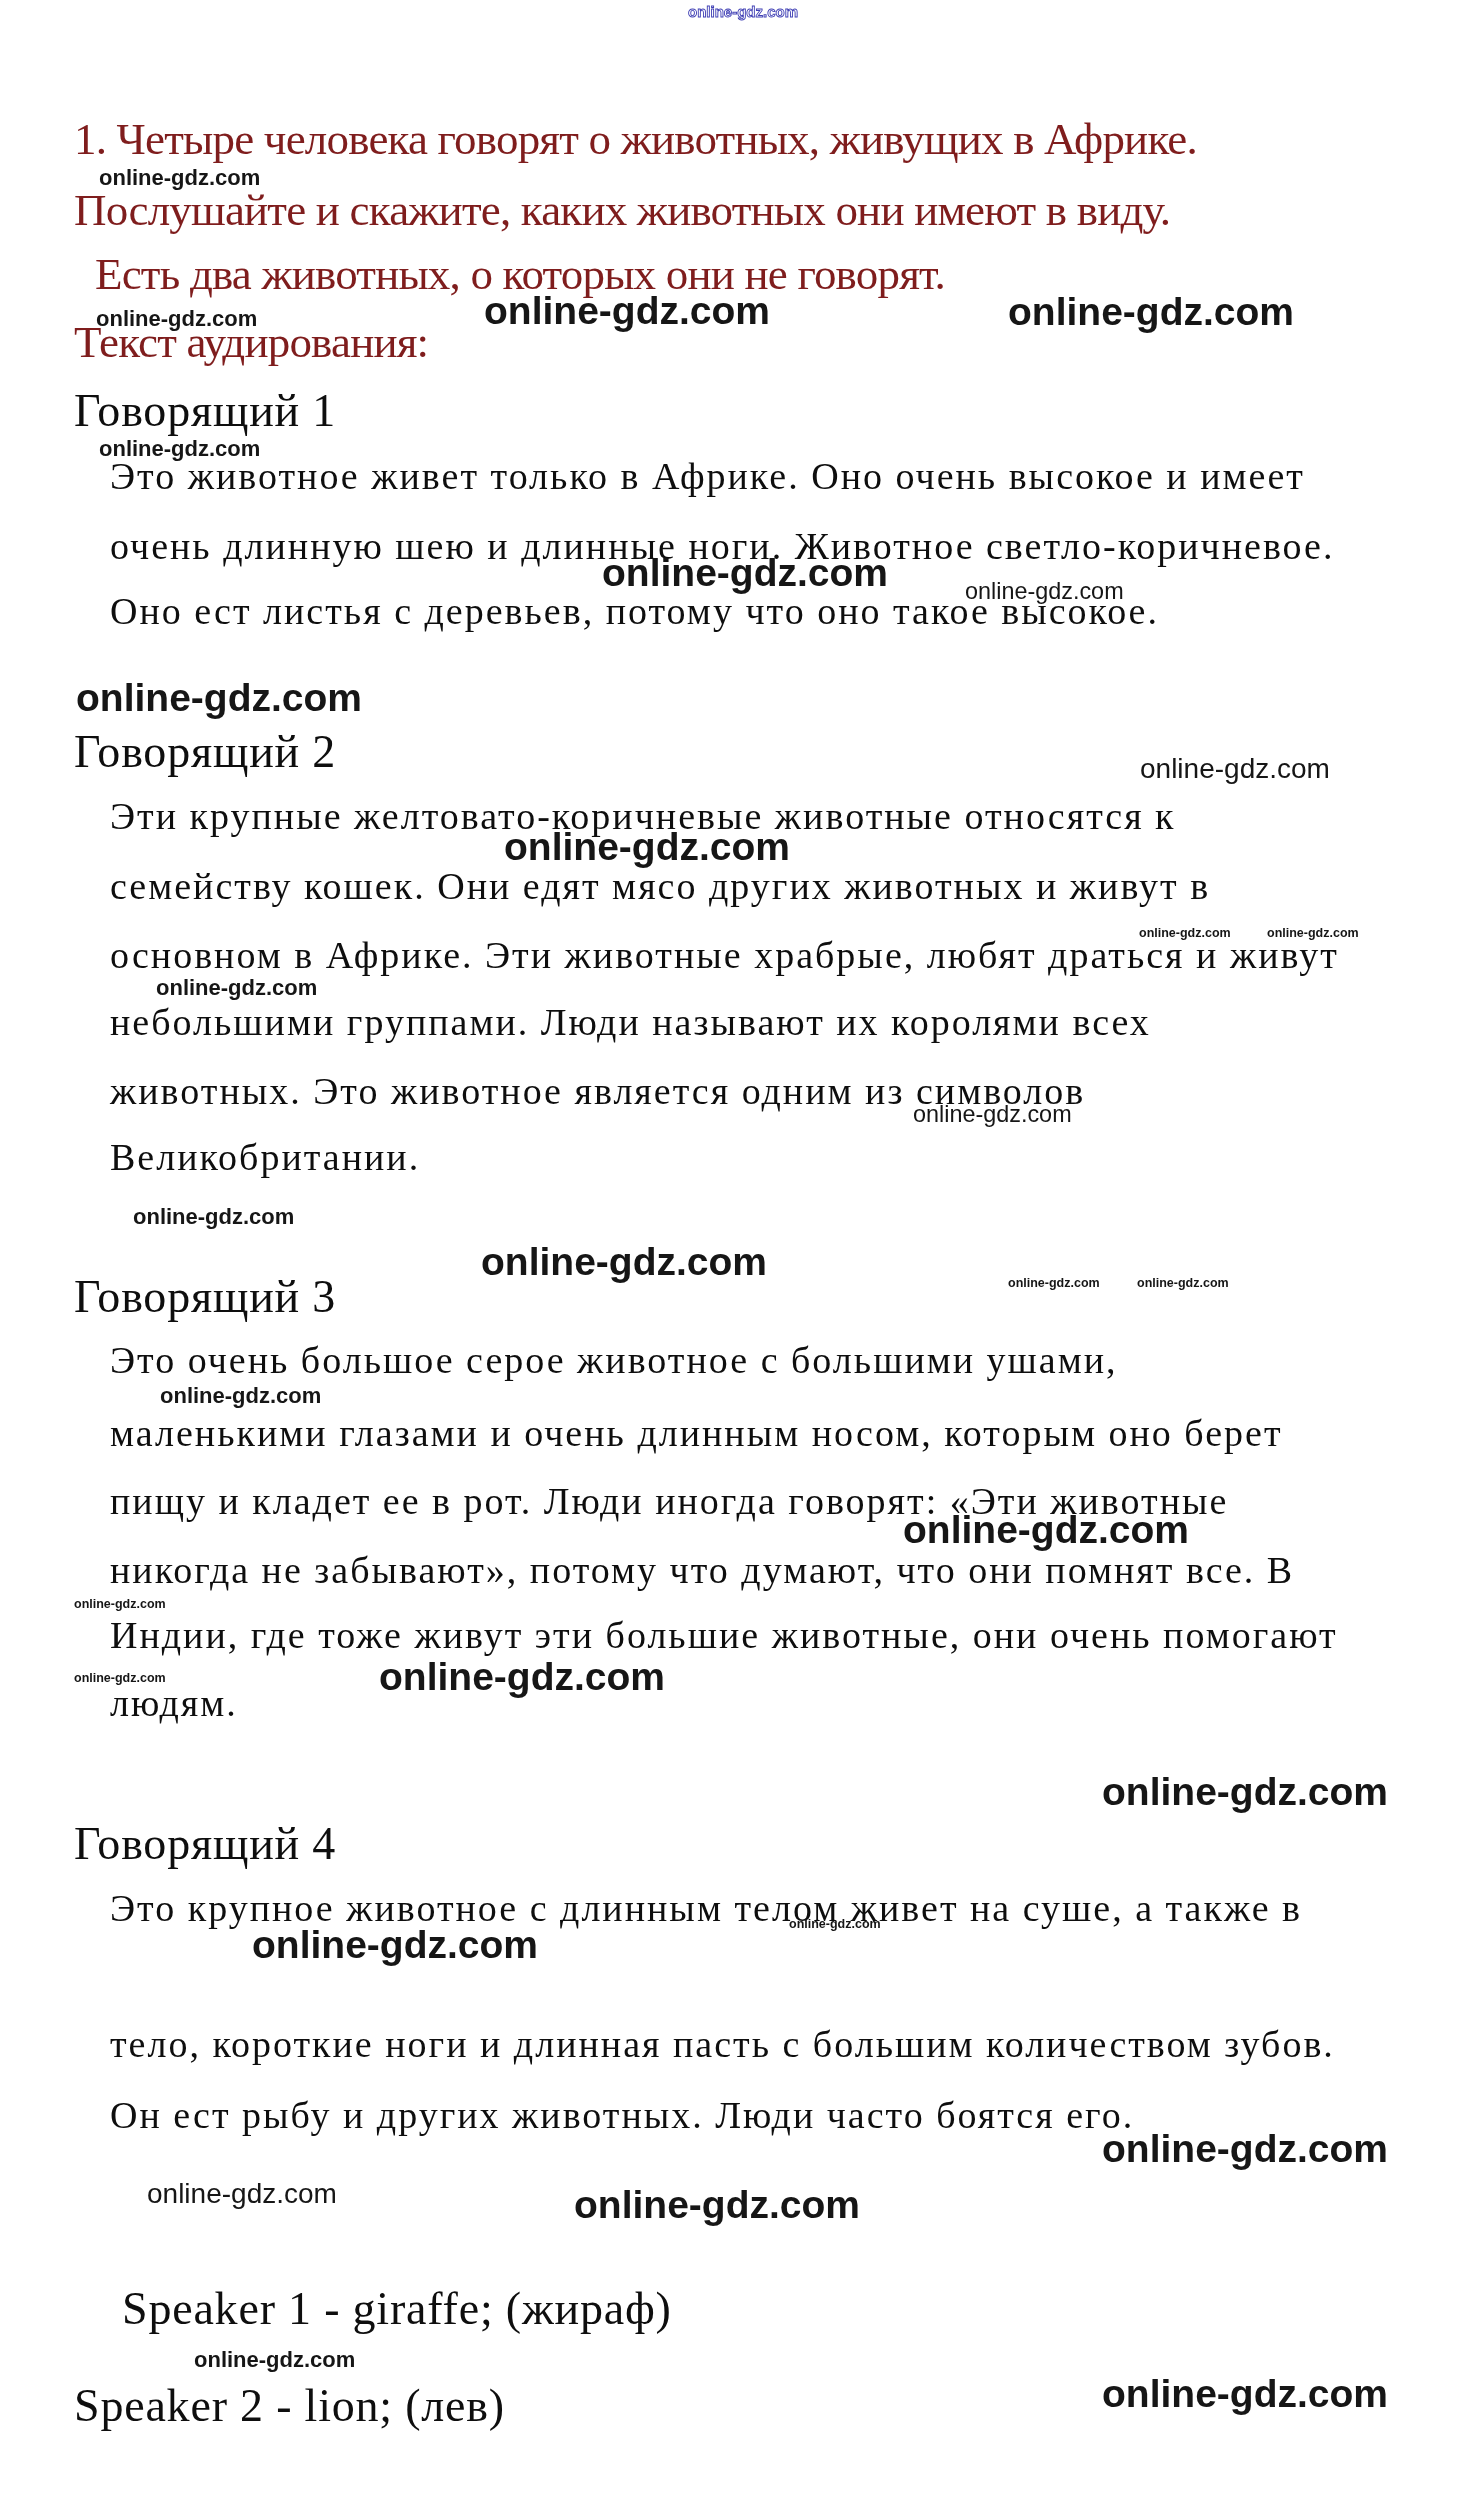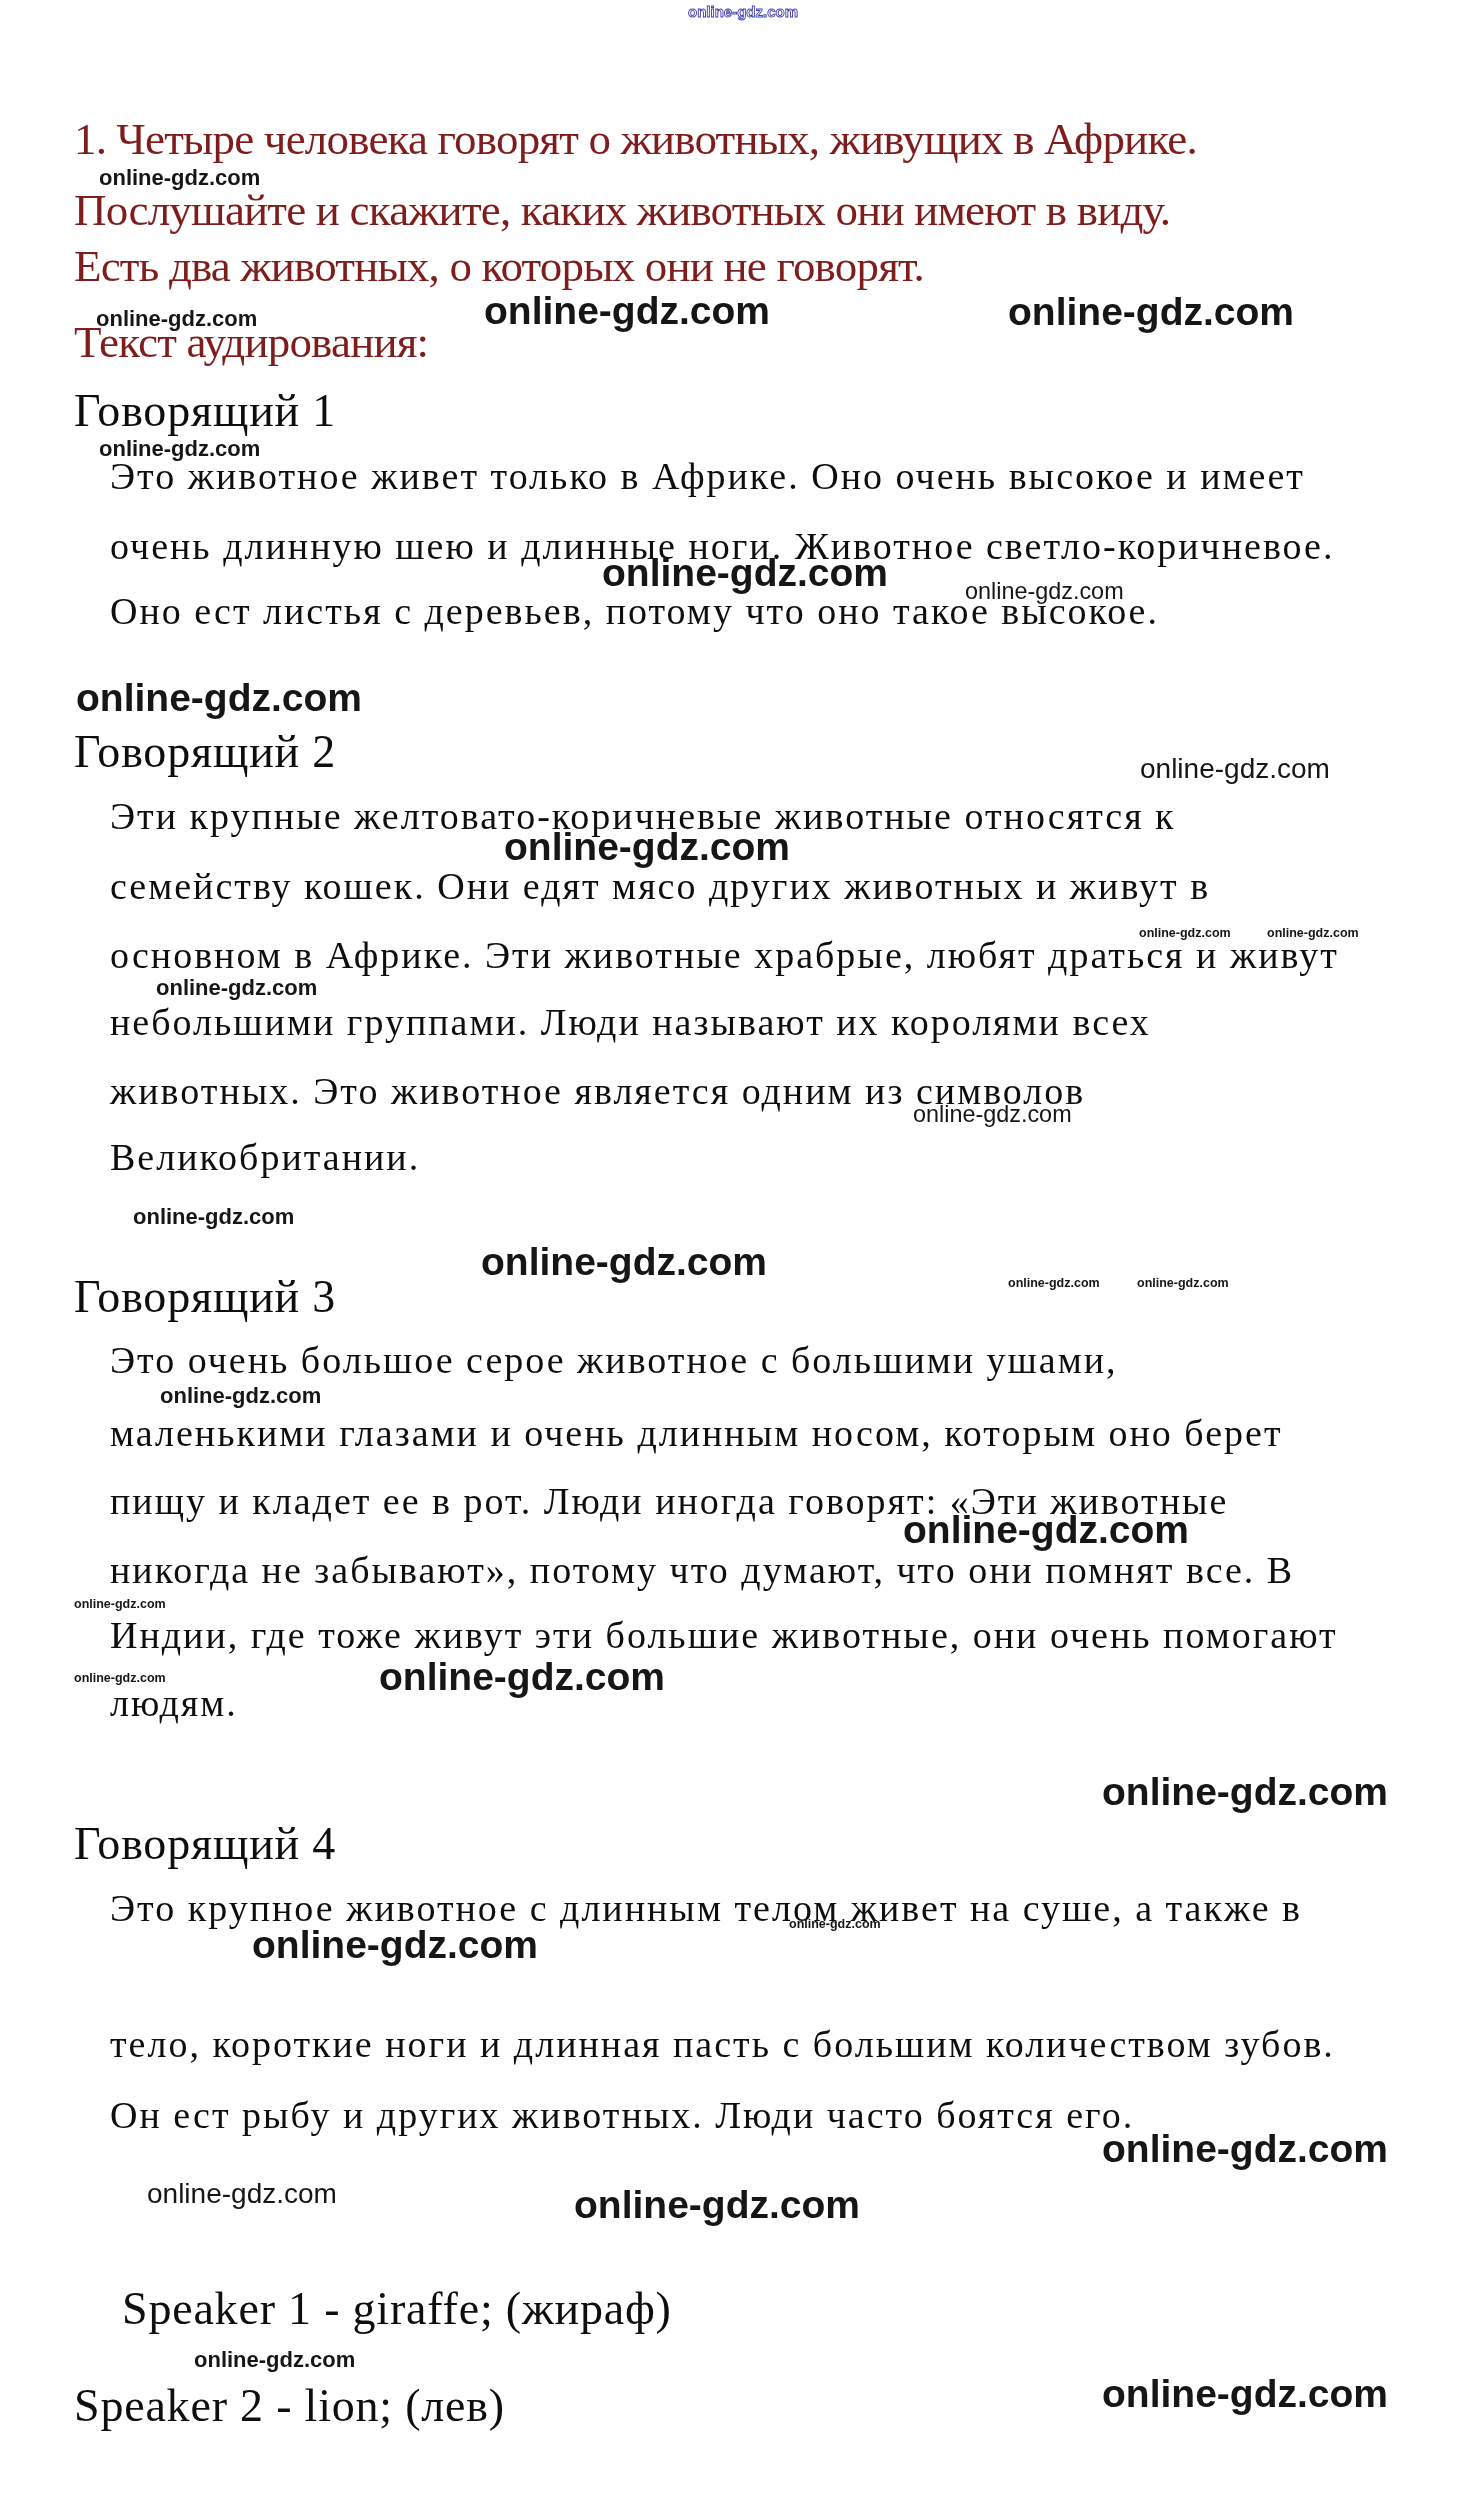--- a/index.html
+++ b/index.html
@@ -21,21 +21,21 @@
   .wm-blue{font-size:15px;font-weight:700;color:#fdfdff;
            -webkit-text-stroke:0.9px #3f3fb4;text-stroke:0.9px #3f3fb4;}
 </style>
 </head>
 <body>
 
 <div id="page">
 
   <div class="h" style="top:117px;">1. Четыре человека говорят о животных, живущих в Африке.</div>
   <div class="h" style="top:188px;">Послушайте и скажите, каких животных они имеют в виду.</div>
-  <div class="h" style="top:244px;">Есть два животных, о которых они не говорят.</div>
+  <div class="h" style="top:252px;margin-left:21px;">Есть два животных, о которых они не говорят.</div>
   <div class="h" style="top:320px;">Текст аудирования:</div>
 
   <div class="t" style="top:388px;">Говорящий 1</div>
   <div class="line" style="top:457px;">Это животное живет только в Африке. Оно очень высокое и имеет</div>
   <div class="line" style="top:527px;">очень длинную шею и длинные ноги. Животное светло-коричневое.</div>
   <div class="line" style="top:592px;">Оно ест листья с деревьев, потому что оно такое высокое.</div>
 
   <div class="t" style="top:729px;text-align:center;">Говорящий 2</div>
   <div class="line" style="top:797px;">Эти крупные желтовато-коричневые животные относятся к</div>
   <div class="line" style="top:867px;">семейству кошек. Они едят мясо других животных и живут в</div>

